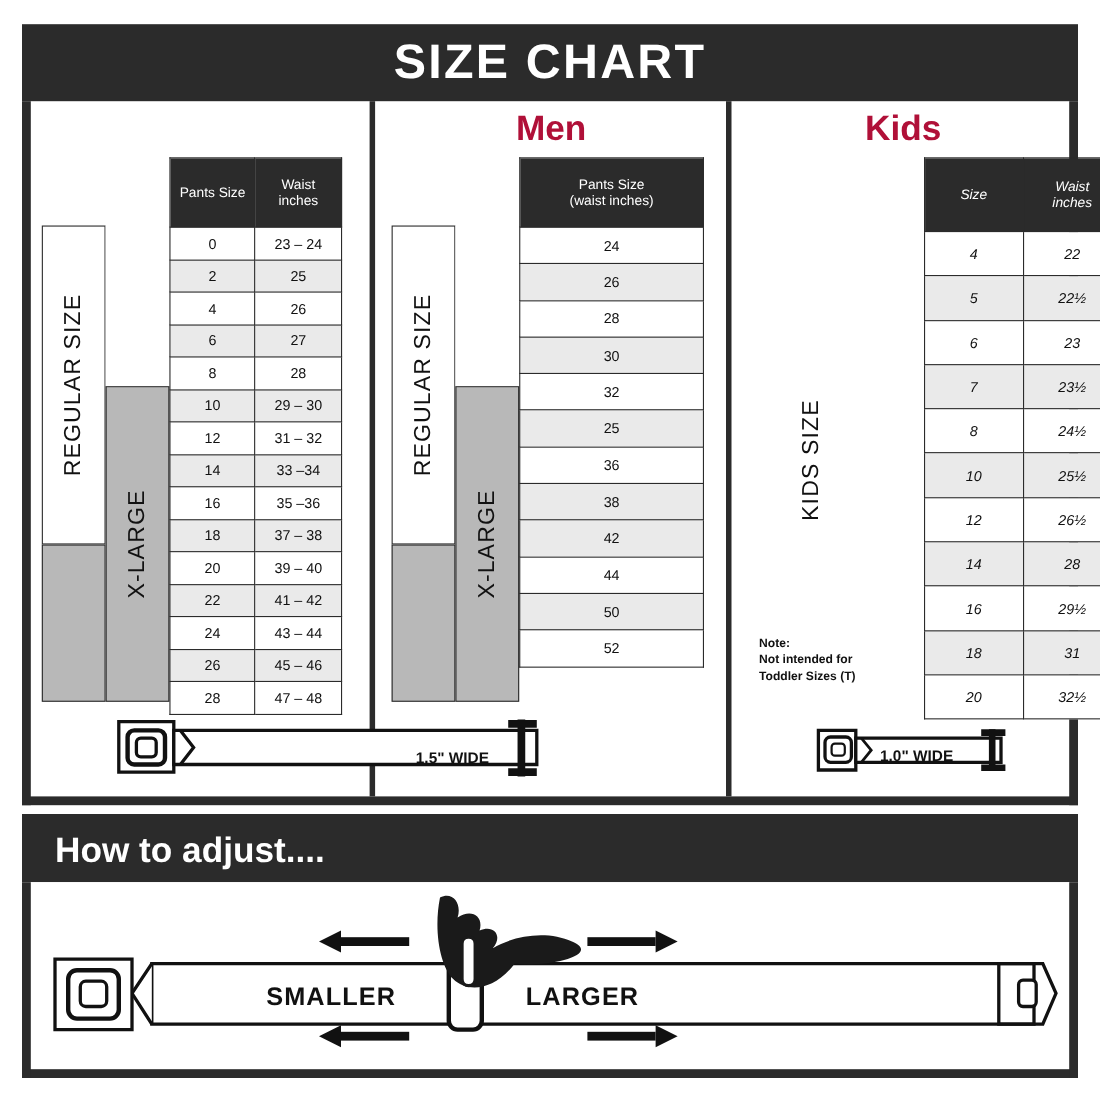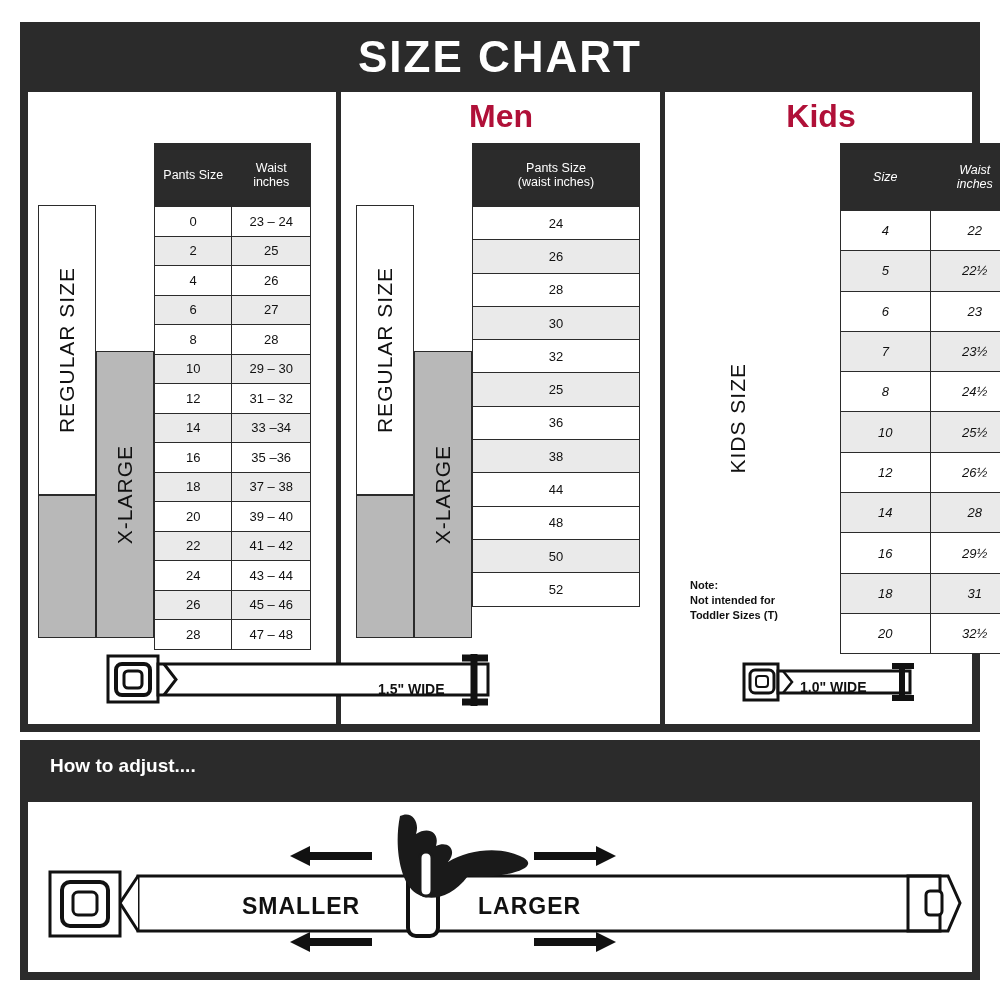--- a/index.html
+++ b/index.html
@@ -115,21 +115,21 @@
   
   .howto-bar {
     position: absolute;
     left: 20px; top: 740px; width: 960px; height: 62px;
     background: #2b2b2b;
   }
   .howto-text {
     position: absolute;
     left: 50px; top: 755px;
     color: #ffffff;
-    font-size: 19px;
+    font-size: 32px;
     font-weight: bold;
   }
   .howto-panel {
     position: absolute;
     left: 20px; top: 802px; width: 960px; height: 178px;
     background: #ffffff;
     border-left: 8px solid #2b2b2b;
     border-right: 8px solid #2b2b2b;
     border-bottom: 8px solid #2b2b2b;
     box-sizing: border-box;
@@ -286,25 +286,25 @@
         </tr>
         <tr class="row-alt">
           <td style="height: 32.3px; width: 168px;">25</td>
         </tr>
         <tr class="row-plain">
           <td style="height: 32.3px; width: 168px;">36</td>
         </tr>
         <tr class="row-alt">
           <td style="height: 32.3px; width: 168px;">38</td>
         </tr>
+        <tr class="row-alt">
+          <td style="height: 32.3px; width: 168px;">42</td>
+        </tr>
         <tr class="row-plain">
           <td style="height: 32.3px; width: 168px;">44</td>
-        </tr>
-        <tr class="row-plain">
-          <td style="height: 32.3px; width: 168px;">48</td>
         </tr>
         <tr class="row-alt">
           <td style="height: 32.3px; width: 168px;">50</td>
         </tr>
         <tr class="row-plain">
           <td style="height: 32.3px; width: 168px;">52</td>
         </tr>
       </tbody>
   </table>
 

